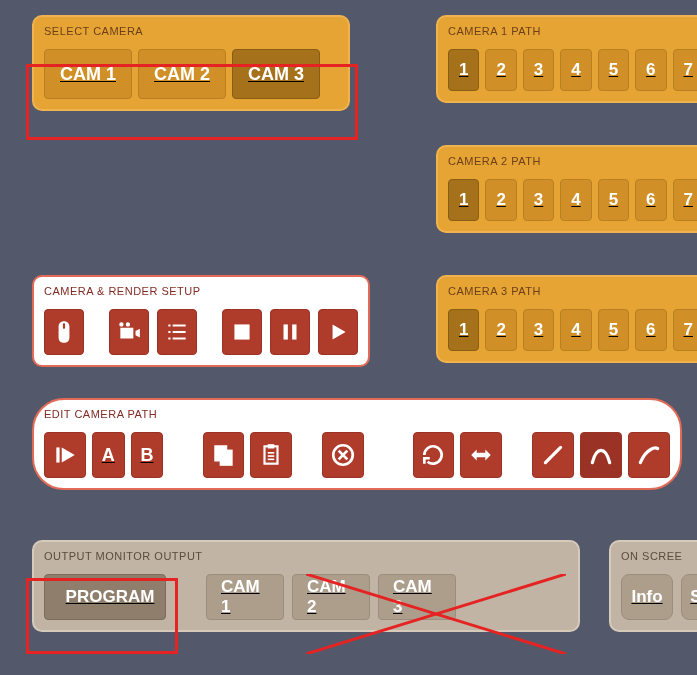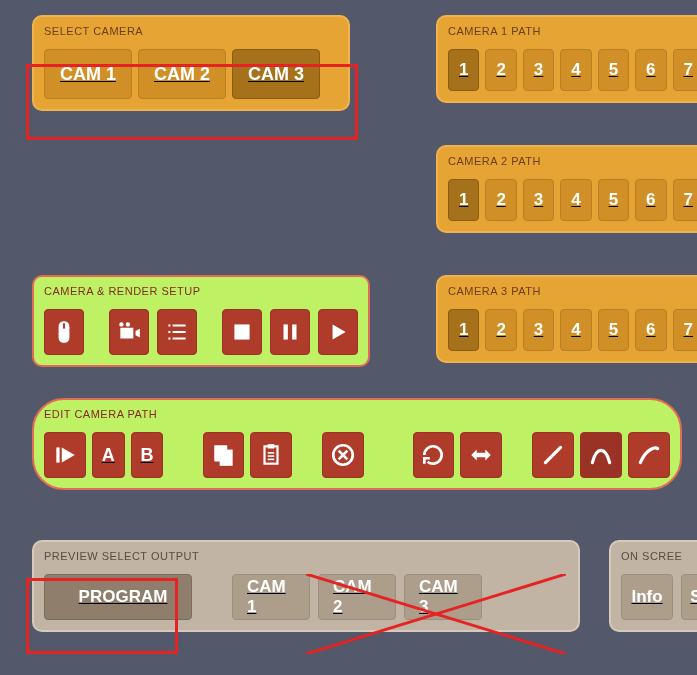--- a/index.html
+++ b/index.html
@@ -24,21 +24,21 @@
     white-space: nowrap;
   }
   
   .panel-orange {
     background: #E6A434;
     border: 2px solid #F0B350;
   }
   .panel-orange .panel-title { color: #6D3F18; }
   
   .panel-red {
-    background: #bef264;
+    background: #ffffff;
     border: 2px solid #E26A57;
   }
   .panel-red .panel-title { color: #822B22; }
   
   .panel-tan {
     background: #C1B4A4;
     border: 2px solid #D6CABB;
   }
   .panel-tan .panel-title { color: #5A4C3D; }
 
@@ -103,20 +103,21 @@
     color: #fff;
     border:1px solid #9C8E7C;
   }
   .preview-btn.selected {
     background: #8E7E6B;
     border:1px solid #7C6D5B;
   }
   .preview-btn.info {
     width: 52px;
     padding: 0;
+    border-radius: 8px;
   }
 
   
   .highlight {
     position: absolute;
     border: 3px solid #E62323;
     pointer-events: none;
   }
 
   
@@ -278,23 +279,23 @@
     </div>
     <div class="btn icon-btn">
       <svg viewBox="0 0 24 24">
           <path d="M4 19 C 10 5, 18 5, 20 6" fill="none" stroke="#fff" stroke-width="3" stroke-linecap="round"></path>
         </svg>
     </div>
   </div>
 </div>
 
 <div class="panel panel-tan" style="left:32px; top:540px; width:548px;">
-  <div class="panel-title">PREVIEW SELECT OUTPUT</div>
+  <div class="panel-title">OUTPUT MONITOR OUTPUT</div>
   <div class="btn-row" style="gap:8px;">
-    <div class="btn preview-btn selected" style="width:148px;padding-left:24px;">PROGRAM</div>
+    <div class="btn preview-btn selected" style="width:122px;padding-left:24px;">PROGRAM</div>
     <div style="width:8px;"></div>
     <div style="width:8px;"></div>
     <div class="btn preview-btn" style="width:78px;">CAM 1</div>
     <div class="btn preview-btn" style="width:78px;">CAM 2</div>
     <div class="btn preview-btn" style="width:78px;">CAM 3</div>
   </div>
 </div>
 
 <div class="highlight" style="left:26px; top:578px; width:152px; height:76px;"></div>
 

